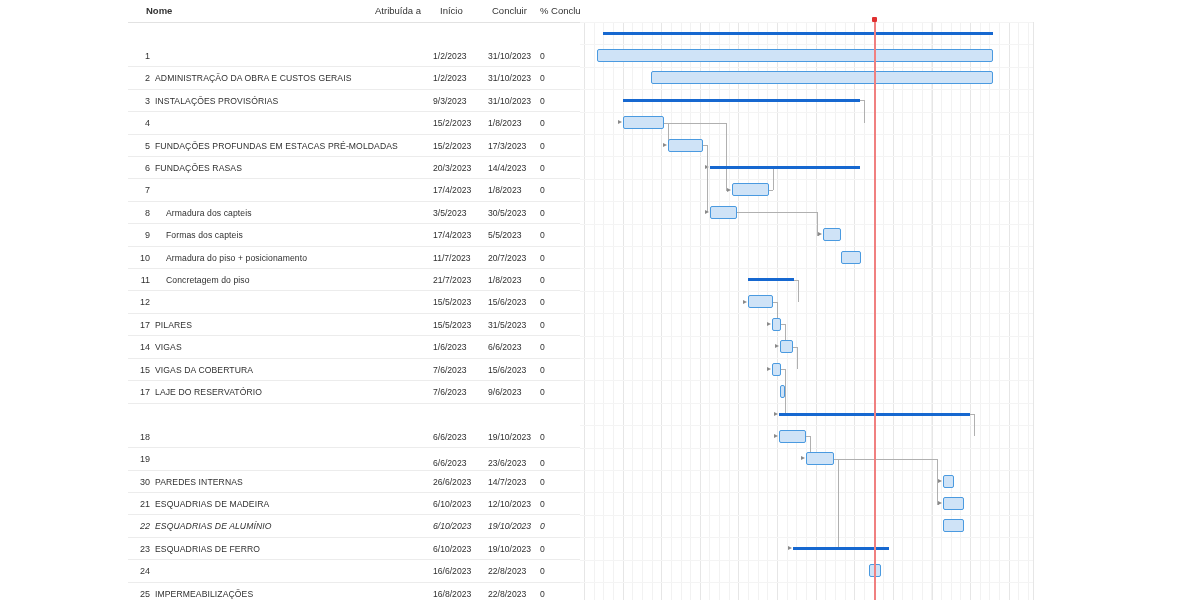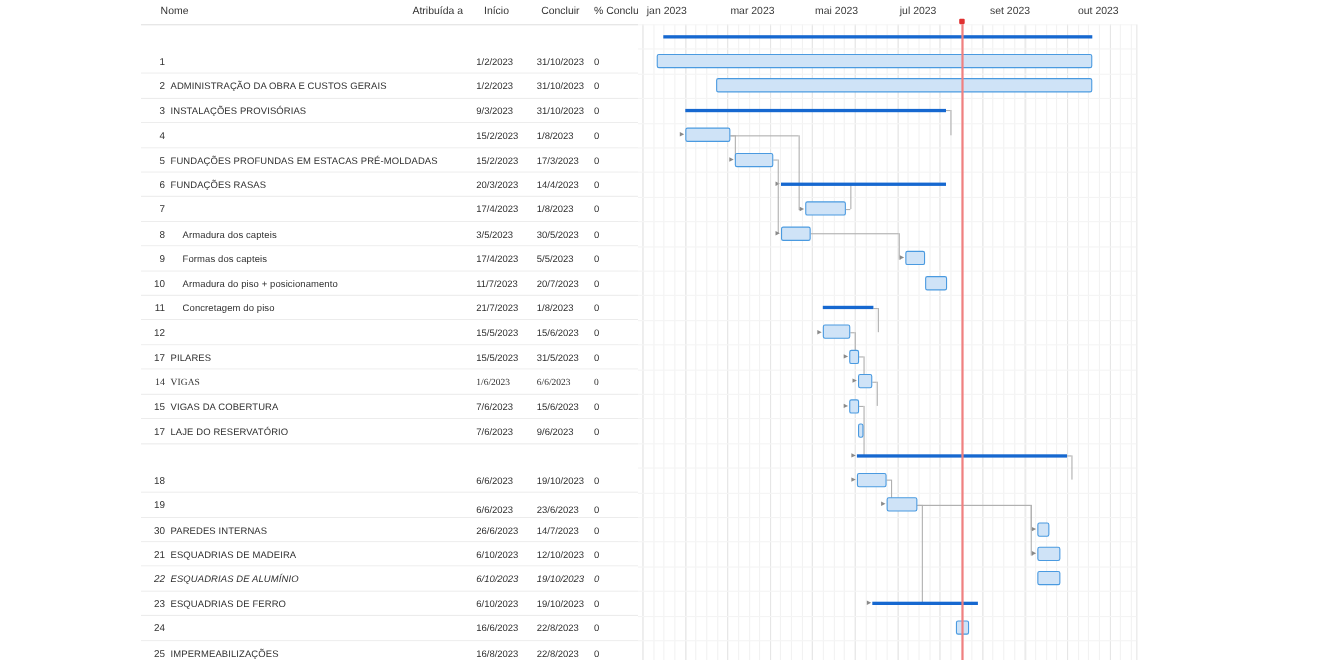--- a/index.html
+++ b/index.html
@@ -15,21 +15,21 @@
   #table-pane{position:absolute;left:128px;top:0;width:452px;height:600px;overflow:hidden;}
   #gantt-pane{position:absolute;left:580px;top:0;width:620px;height:600px;overflow:hidden;}
 
   .hdr{
     position:relative;height:22px;border-bottom:1px solid #e2e2e2;
     background:#ffffff;
   }
   .hdr .hcell{
     position:absolute;top:5px;font-size:9.5px;color:#333;white-space:nowrap;
   }
-  .h-nome{left:18px;}
+  .h-nome{left:18px;font-weight:bold;}
   .h-atrib{left:247px;}
   .h-inicio{left:312px;text-align:center;}
   .h-concluir{left:364px;}
   .h-pct{left:412px;}
 
   .rows{position:relative;}
   .row{
     position:absolute;left:0;right:0;height:22.4px;
     border-bottom:1px solid #ececec;box-sizing:border-box;background:#fff;
   }
@@ -199,21 +199,21 @@
           <div class="date d-pct">0</div>
         </div>
         <div class="row lvl1" style="top: 268.8px; margin-top: 22px;">
           <div class="num">17</div>
           <div class="name">PILARES</div>
           <div class="date" style="left: 247px;"></div>
           <div class="date d-inicio">15/5/2023</div>
           <div class="date d-concluir">31/5/2023</div>
           <div class="date d-pct">0</div>
         </div>
-        <div class="row lvl1" style="top: 291.2px; margin-top: 22px; font-family: Liberation Serif, serif;">
+        <div class="row lvl1" style="top: 291.2px; margin-top: 22px;">
           <div class="num">14</div>
           <div class="name">VIGAS</div>
           <div class="date" style="left: 247px;"></div>
           <div class="date d-inicio">1/6/2023</div>
           <div class="date d-concluir">6/6/2023</div>
           <div class="date d-pct">0</div>
         </div>
         <div class="row lvl1" style="top: 313.6px; margin-top: 22px;">
           <div class="num">15</div>
           <div class="name">VIGAS DA COBERTURA</div>
@@ -298,28 +298,20 @@
           <div class="name">IMPERMEABILIZAÇÕES</div>
           <div class="date" style="left: 247px;"></div>
           <div class="date d-inicio">16/8/2023</div>
           <div class="date d-concluir">22/8/2023</div>
           <div class="date d-pct">0</div>
         </div>
       </div>
   </div>
 
   <div id="gantt-pane">
-    <div id="gantt-head">
-        <div class="mlabel" style="left: 8px;">jan 2023</div>
-        <div class="mlabel" style="left: 84px;">mar 2023</div>
-        <div class="mlabel" style="left: 161px;">mai 2023</div>
-        <div class="mlabel" style="left: 238px;">jul 2023</div>
-        <div class="mlabel" style="left: 320px;">set 2023</div>
-        <div class="mlabel" style="left: 400px;">out 2023</div>
-      </div>
     <div id="gantt-body">
       <div id="grid">
           <div class="vline" style="left: 4px;"></div>
           <div class="vline" style="left: 14px;"></div>
           <div class="vline" style="left: 23px;"></div>
           <div class="vline" style="left: 33px;"></div>
           <div class="vline" style="left: 43px;"></div>
           <div class="vline" style="left: 52px;"></div>
           <div class="vline" style="left: 62px;"></div>
           <div class="vline" style="left: 72px;"></div>

